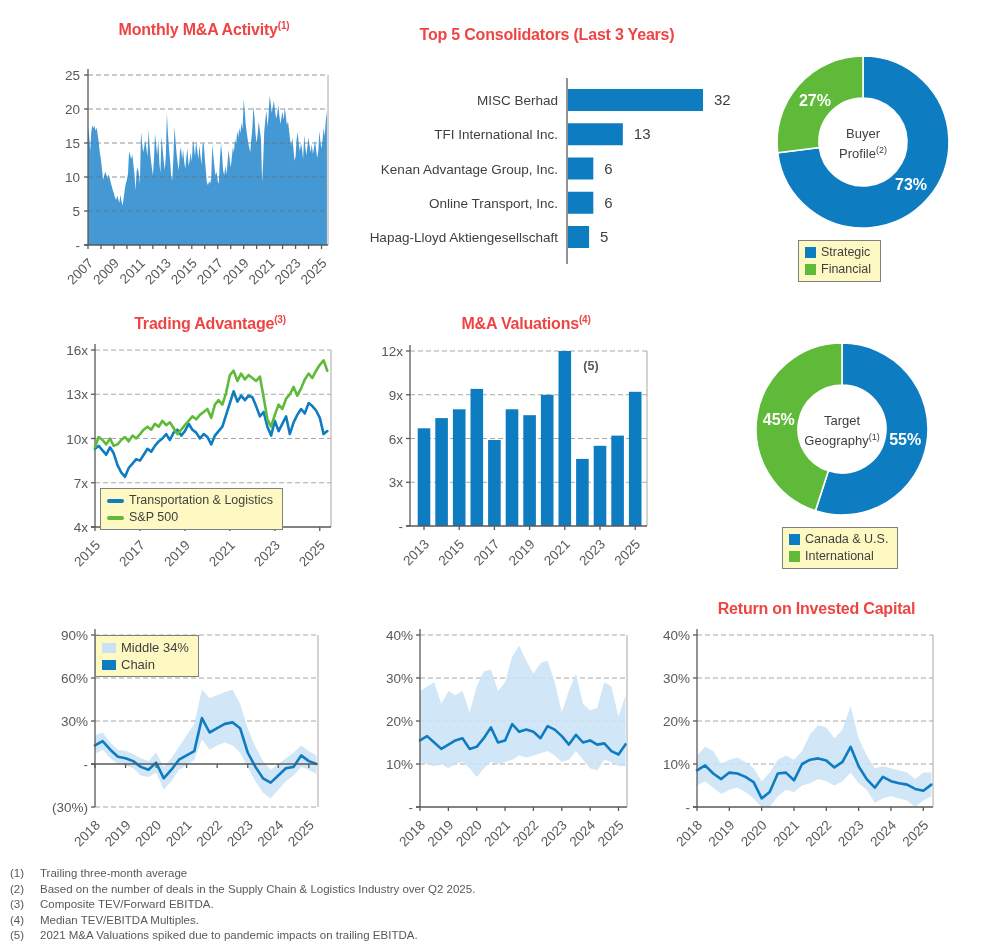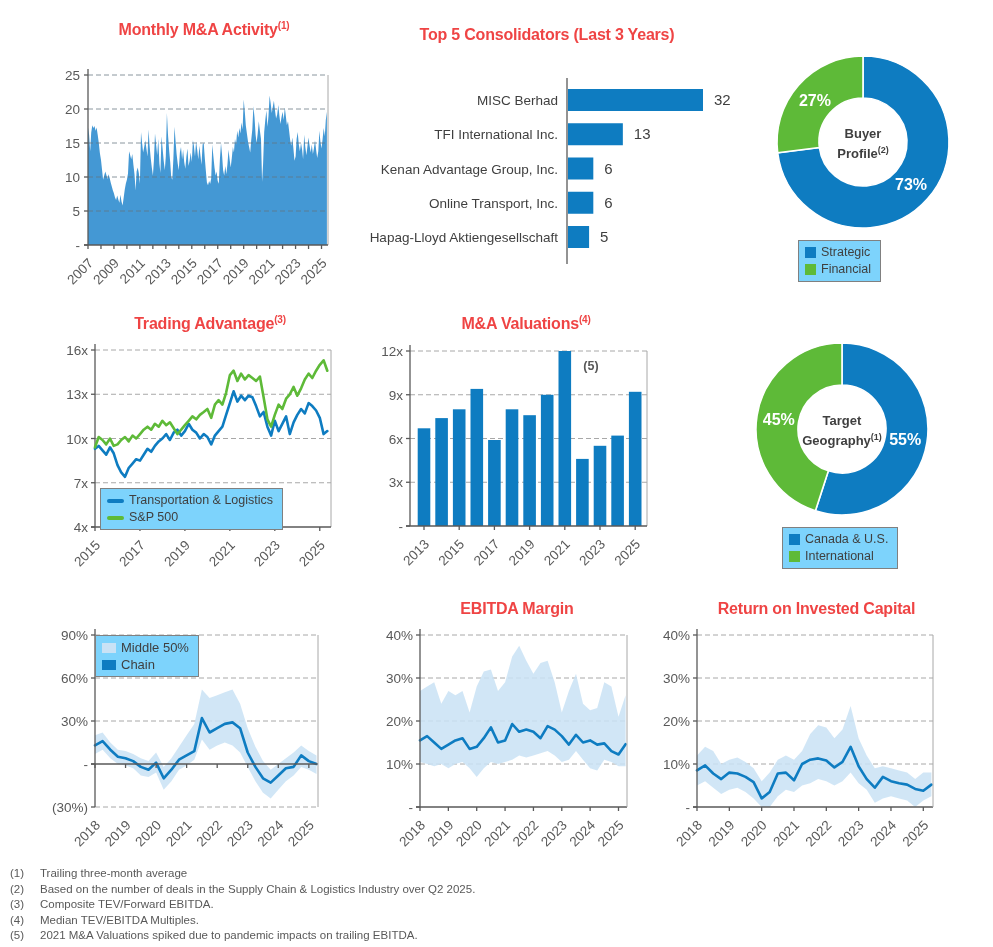--- a/index.html
+++ b/index.html
@@ -12,26 +12,26 @@
   .gridA{stroke:#63737e;stroke-opacity:.75;stroke-width:1;stroke-dasharray:5,3;fill:none}
   .axis{stroke:#595959;stroke-width:1.3;fill:none}
   .spine{stroke:#a8a8a8;stroke-width:1;fill:none}
   text{fill:#595959}
   .ylab{font-size:13.5px}
   .xlab{font-size:13.5px}
   .cat{font-size:13.5px;fill:#3f3f3f}
   .vlab{font-size:15px;fill:#3f3f3f}
   .pct{fill:#ffffff;font-size:16px;font-weight:700}
   .ann{font-size:12.5px;font-weight:700;fill:#595959}
-  .legend-box{position:absolute;border:1px solid #808080;background:#7dd3fc;padding:3px 9px 3px 6px;font-size:12.5px;color:#3f3f3f;line-height:17px;white-space:nowrap;display:inline-block}
+  .legend-box{position:absolute;border:1px solid #808080;background:#fef9c3;padding:3px 9px 3px 6px;font-size:12.5px;color:#3f3f3f;line-height:17px;white-space:nowrap;display:inline-block}
   .lg-row{display:flex;align-items:center;gap:5px}
   .sw{width:11px;height:11px;display:inline-block;flex:none}
   .sw.line{width:17px;height:4px;border-radius:2px}
   .sw.band{width:14px;height:10px}
-  .donut-center{position:absolute;text-align:center;font-size:13px;font-weight:700;color:#3f3f3f;line-height:16px}
+  .donut-center{position:absolute;text-align:center;font-size:13px;font-weight:400;color:#3f3f3f;line-height:16px}
   .donut-center sup{font-size:9px}
   .foot{position:absolute;left:10px;top:866px;font-size:11.5px;color:#595959;line-height:15.6px}
   .foot .frow{display:flex}
   .foot .num{width:30px;flex:none}
 </style>
 </head>
 <body>
 
 <div class="chart" style="left:8px;top:18px;width:334px;height:282px">
   <div class="title" style="padding-left:58px"><span>Monthly M&amp;A Activity</span><sup>(1)</sup></div>
@@ -289,31 +289,30 @@
       <line x1="270.28767123287787" y1="166" x2="270.28767123287787" y2="170" class="axis"></line>
       <text x="276.28767123287787" y="228" class="xlab" text-anchor="end" transform="rotate(-45 276.28767123287787 228)">2024</text>
       <line x1="300.83561643835753" y1="166" x2="300.83561643835753" y2="170" class="axis"></line>
       <text x="306.83561643835753" y="228" class="xlab" text-anchor="end" transform="rotate(-45 306.83561643835753 228)">2025</text>
       <line x1="87" y1="31" x2="87" y2="209" class="axis"></line>
       <line x1="310" y1="37" x2="310" y2="209" class="spine"></line>
     </svg>
   <div class="legend-box" style="left:87px;top:37px;font-size:13px">
     <div class="lg-row">
         <span class="sw band" style="background: rgb(201, 226, 245);"></span>
-        <span>Middle 50%</span>
+        <span>Middle 34%</span>
       </div>
     <div class="lg-row">
         <span class="sw band" style="background: rgb(14, 124, 193);"></span>
         <span>Chain</span>
       </div>
   </div>
 </div>
 
 <div class="chart" style="left:338px;top:598px;width:324px;height:282px">
-  <div class="title" style="padding-left:34px"><span>EBITDA Margin</span></div>
   <svg id="svg-ebitda" width="324" height="282">
       <text x="75" y="214" class="ylab" text-anchor="end">-</text>
       <line x1="78" y1="209" x2="82" y2="209" class="axis"></line>
       <line x1="82" y1="166" x2="289" y2="166" class="grid"></line>
       <text x="75" y="171" class="ylab" text-anchor="end">10%</text>
       <line x1="78" y1="166" x2="82" y2="166" class="axis"></line>
       <line x1="82" y1="123" x2="289" y2="123" class="grid"></line>
       <text x="75" y="128" class="ylab" text-anchor="end">20%</text>
       <line x1="78" y1="123" x2="82" y2="123" class="axis"></line>
       <line x1="82" y1="80" x2="289" y2="80" class="grid"></line>

